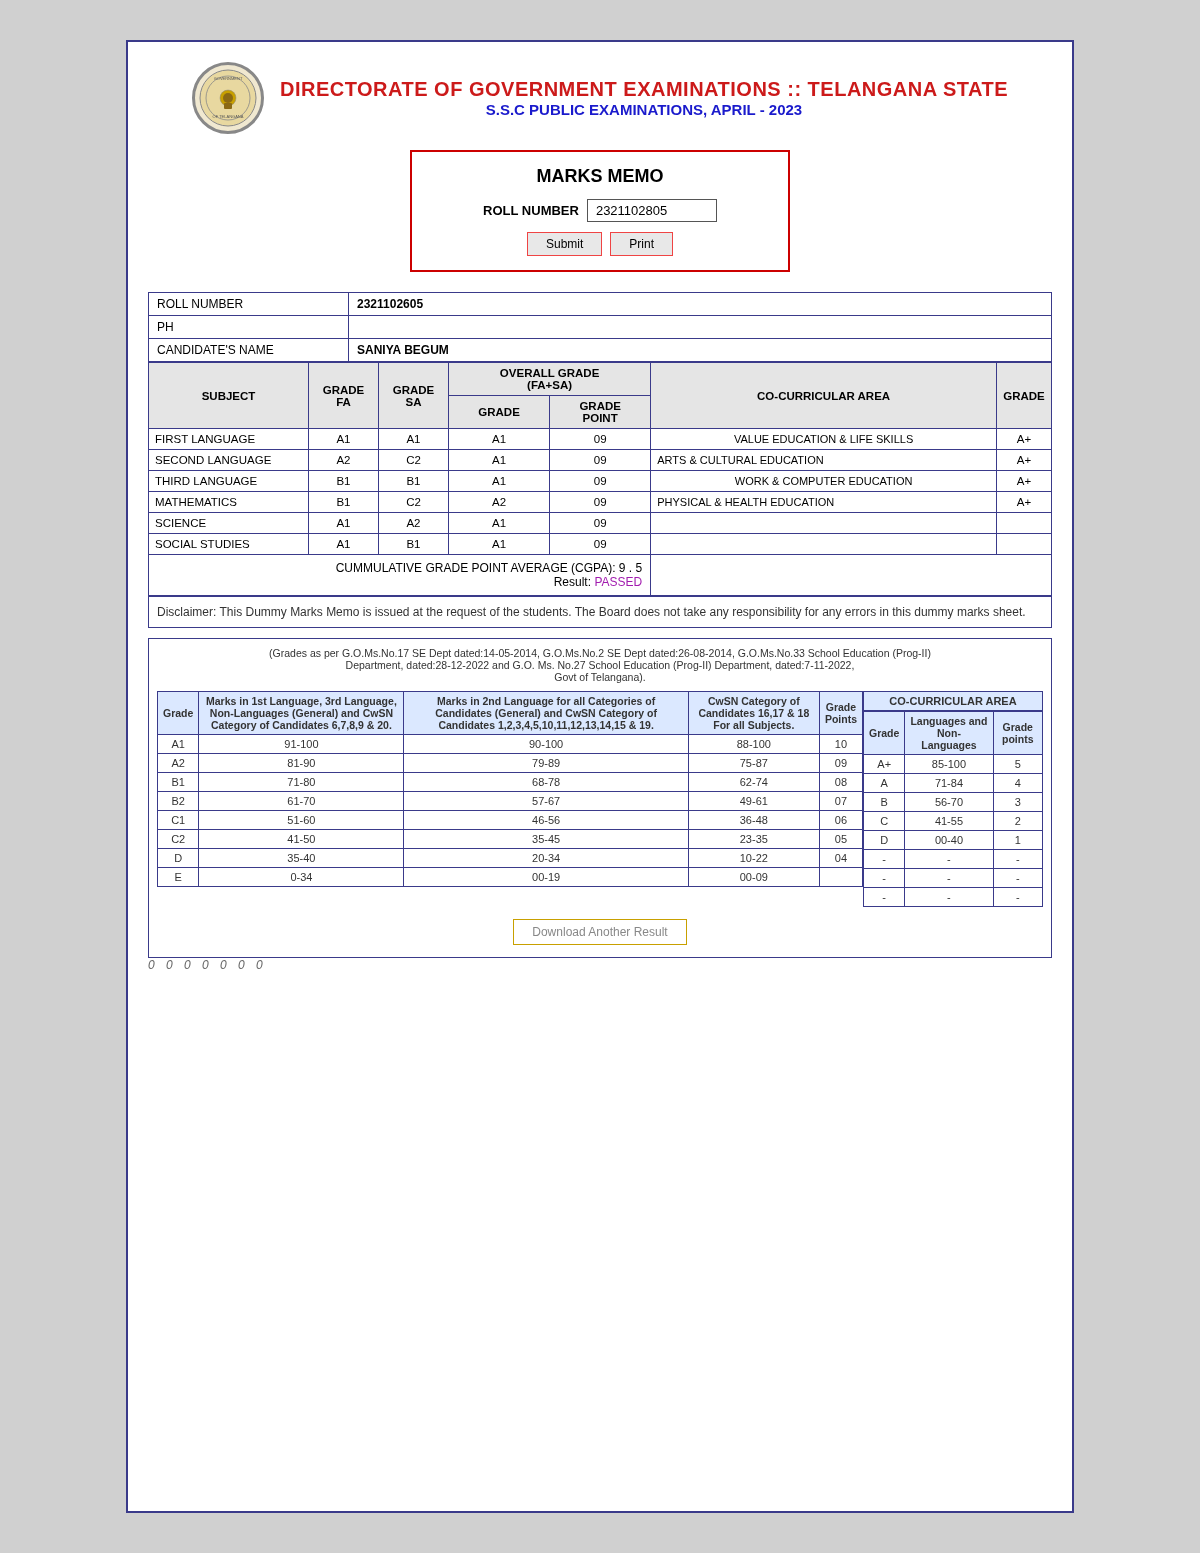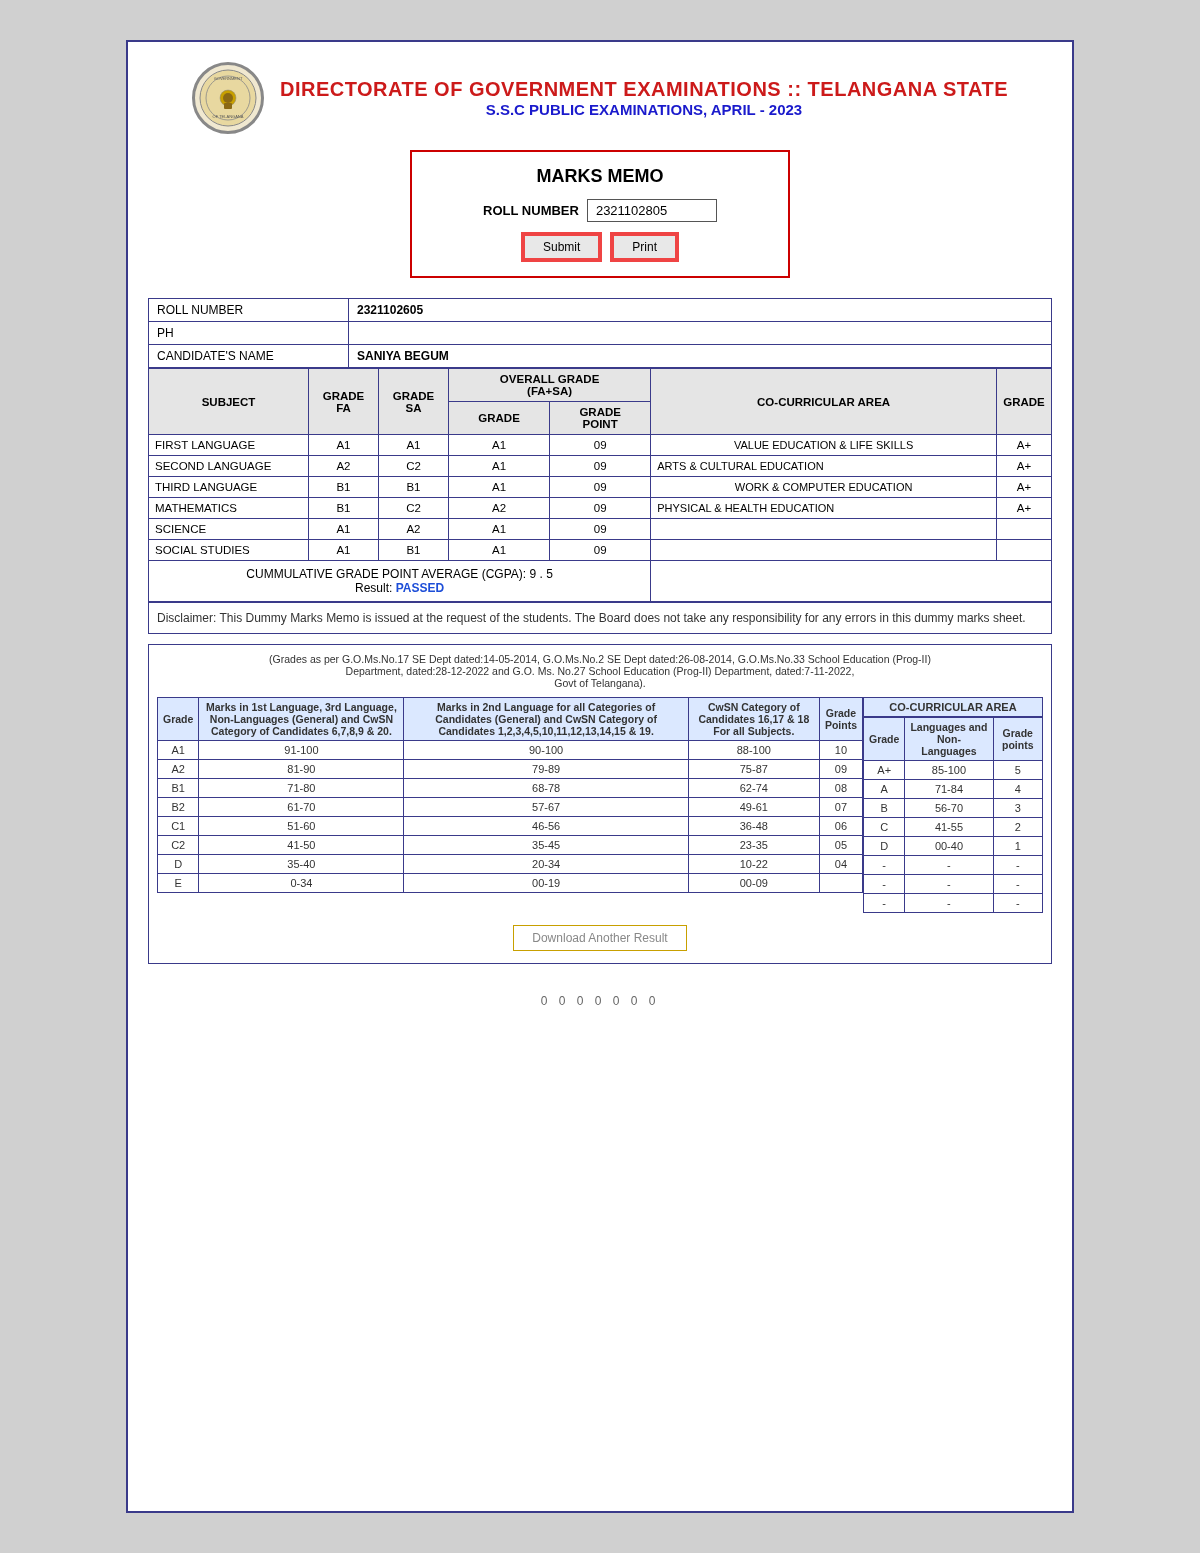--- a/index.html
+++ b/index.html
@@ -81,21 +81,21 @@
       width: 130px;
     }
     .btn-row {
       display: flex;
       gap: 8px;
       justify-content: center;
     }
     .btn {
       padding: 4px 18px;
       font-size: 12px;
-      border: 4px solid #ef4444;
+      border: 1px solid #ef4444;
       background: #e8e8e8;
       cursor: pointer;
     }
     
     .info-table {
       width: 100%;
       border-collapse: collapse;
       margin-bottom: 0;
     }
     .info-table td {
@@ -137,22 +137,22 @@
     
     .cgpa-row td {
       border: 1px solid #3a3a8a;
       padding: 6px 8px;
       font-size: 12px;
     }
     .cgpa-text {
       font-size: 12px;
     }
     .result-passed {
-      color: #1d4ed8;
-      font-weight: bold;
+      color: #a21caf;
+      font-weight: normal;
       font-size: 12px;
     }
     
     .disclaimer-box {
       border: 1px solid #3a3a8a;
       padding: 8px;
       font-size: 12px;
       color: #333;
       margin-bottom: 10px;
     }
@@ -203,25 +203,24 @@
     .download-btn {
       border: 1px solid #c8a000;
       background: white;
       color: #888;
       padding: 5px 18px;
       font-size: 12px;
       cursor: pointer;
     }
     
     .pagination {
-      text-align: center;
-      margin-top: 30px;
       color: #666;
       letter-spacing: 4px;
       font-size: 12px;
+      font-style: italic;
     }
     .co-curr-section-title {
       background: #dbe8ff;
       text-align: center;
       font-weight: bold;
       font-size: 11px;
       padding: 3px;
       border: 1px solid #3a3a8a;
     }
   </style>
@@ -345,21 +344,21 @@
     <td class="grade-cell">B1</td>
     <td class="grade-cell">A1</td>
     <td class="grade-cell">09</td>
     <td style="text-align:left; font-size:11px;"></td>
     <td></td>
   </tr>
       </tbody>
 
     <tbody>
         <tr class="cgpa-row">
-      <td colspan="5" style="text-align:center; padding:6px 8px;margin-left:24px;">
+      <td colspan="5" style="text-align:right; padding:6px 8px;margin-left:24px;">
         <span class="cgpa-text">CUMMULATIVE GRADE POINT AVERAGE (CGPA): 9 . 5</span><br>
         <span>Result:</span>
         <span class="result-passed">PASSED</span>
       </td>
       <td colspan="2"></td>
     </tr>
   </tbody>
     </table>
 
   <div class="disclaimer-box">

